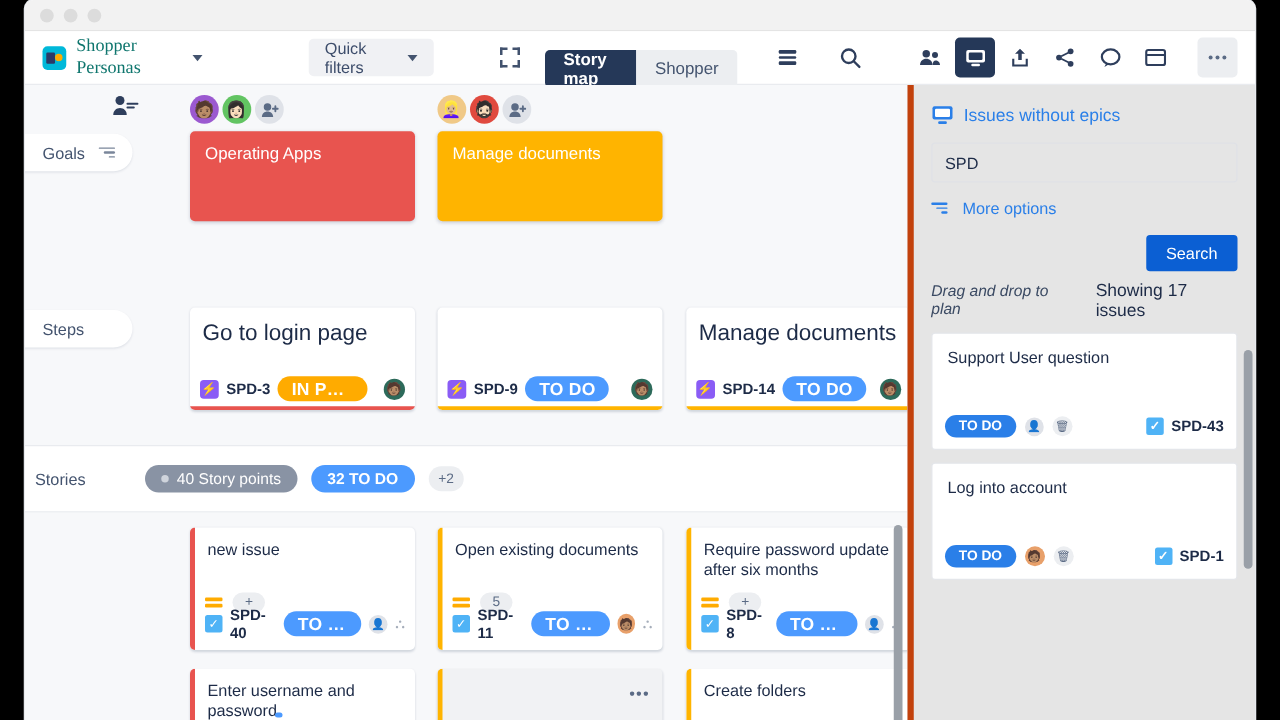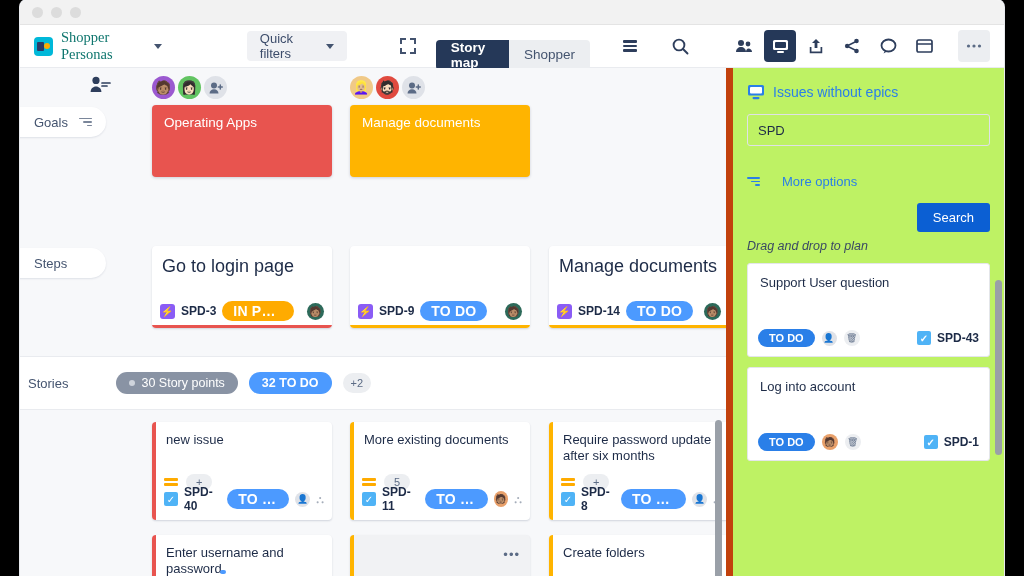--- a/index.html
+++ b/index.html
@@ -127,25 +127,25 @@
   .cbox{width:14px;height:14px;border-radius:2px;background:#4fb3f6;color:#fff;display:flex;
         align-items:center;justify-content:center;font-size:10px;flex:none;}
   .dots{position:absolute;right:10px;top:12px;color:#5b6b85;letter-spacing:1px;font-size:13px;}
   .mini{width:15px;height:15px;border-radius:50%;background:#dfe2e8;display:flex;align-items:center;
         justify-content:center;font-size:9px;color:#5b6b85;flex:none;}
   .tree{color:#a5adba;font-size:11px;}
   
   .vscroll{position:absolute;right:4px;top:352px;width:7px;height:168px;background:#9aa0a8;border-radius:4px;}
   .hscroll{position:absolute;bottom:2px;left:200px;width:6px;height:4px;background:#4c9aff;border-radius:2px;}
   
-  .panel{width:278px;background:#bef264;border-left:7px solid #c2410c;position:relative;padding:16px 14px 0 14px;overflow:hidden;}
+  .panel{width:278px;background:#e5e5e5;border-left:5px solid #c2410c;position:relative;padding:16px 14px 0 14px;overflow:hidden;}
   .p-hdr{display:flex;align-items:center;gap:8px;color:#2a7fe8;font-size:14px;margin-bottom:14px;cursor:pointer;}
   .p-input{width:100%;height:32px;border:1px solid #dfe1e6;border-radius:3px;padding:0 10px;
            font-size:13px;color:#1d2b47;display:flex;align-items:center;}
-  .more{display:flex;align-items:center;gap:22px;color:#2a7fe8;font-size:13px;margin-top:28px;cursor:pointer;}
+  .more{display:flex;align-items:center;gap:12px;color:#2a7fe8;font-size:13px;margin-top:13px;cursor:pointer;}
   .searchbtn{background:#0b5fd3;color:#fff;border:0;border-radius:3px;height:29px;padding:0 16px;
              font-size:13px;cursor:pointer;float:right;margin-top:14px;font-family:inherit;}
   .p-meta{display:flex;align-items:baseline;gap:14px;margin-top:50px;}
   .p-drag{font-style:italic;font-size:12.5px;color:#3b4a63;}
   .p-show{font-size:14px;color:#1d2b47;}
   .icard{border:1px solid #e4e6ea;border-radius:3px;height:94px;margin-top:10px;position:relative;
          padding:11px 12px;background:#fff;cursor:pointer;}
   .icard-t{font-size:13px;color:#1d2b47;}
   .ifoot{position:absolute;left:10px;right:10px;bottom:9px;display:flex;align-items:center;gap:7px;}
   .ipill{background:#2a7fe8;color:#fff;border-radius:10px;padding:3px 11px;font-size:11px;font-weight:700;}
@@ -346,21 +346,21 @@
           </div>
           <div class="botline" style="background:#ffb400"></div>
         </div>
       </div>
 
       <div class="stories-hdr">
         <span class="st-label">Stories</span>
         <span style="width:26px"></span>
         <span class="chip-grey">
             <b></b>
-            <span>30 Story points</span>
+            <span>40 Story points</span>
           </span>
         <span class="chip-blue">32 TO DO</span>
         <span class="chip-plus">+2</span>
       </div>
 
       <div class="stories-area">
 
         <div class="card story-card" style="position:absolute;left:132px;top:6px;width:180px;">
           <div class="lstripe" style="background:#e8544f"></div>
           <div class="story-title">new issue</div>
@@ -375,21 +375,21 @@
             <span class="cbox">✓</span>
             <span class="key">SPD-40</span>
             <span class="pill todo">TO DO</span>
             <span class="mini" style="margin-left:auto;">👤</span>
             <span class="tree">⛬</span>
           </div>
         </div>
 
         <div class="card story-card" style="position:absolute;left:330px;top:6px;width:180px;">
           <div class="lstripe" style="background:#ffb400"></div>
-          <div class="story-title">More existing documents</div>
+          <div class="story-title">Open existing documents</div>
           <div class="midrow">
             <span class="prio">
                 <s></s>
                 <s></s>
               </span>
             <span class="ptchip">5</span>
           </div>
           <div class="sfoot">
             <span class="cbox">✓</span>
             <span class="key">SPD-11</span>
@@ -461,20 +461,21 @@
             <s style="background:#2a7fe8"></s>
             <s style="background:#2a7fe8"></s>
           </span>
         <span>More options</span>
       </div>
 
       <button class="searchbtn">Search</button>
 
       <div class="p-meta">
         <span class="p-drag">Drag and drop to plan</span>
+        <span class="p-show">Showing 17 issues</span>
       </div>
 
       <div class="icard">
         <div class="icard-t">Support User question</div>
         <div class="ifoot">
           <span class="ipill">TO DO</span>
           <span class="mini">👤</span>
           <span class="trash">🗑</span>
           <span class="ikey">
             <span class="cbox">✓</span>

